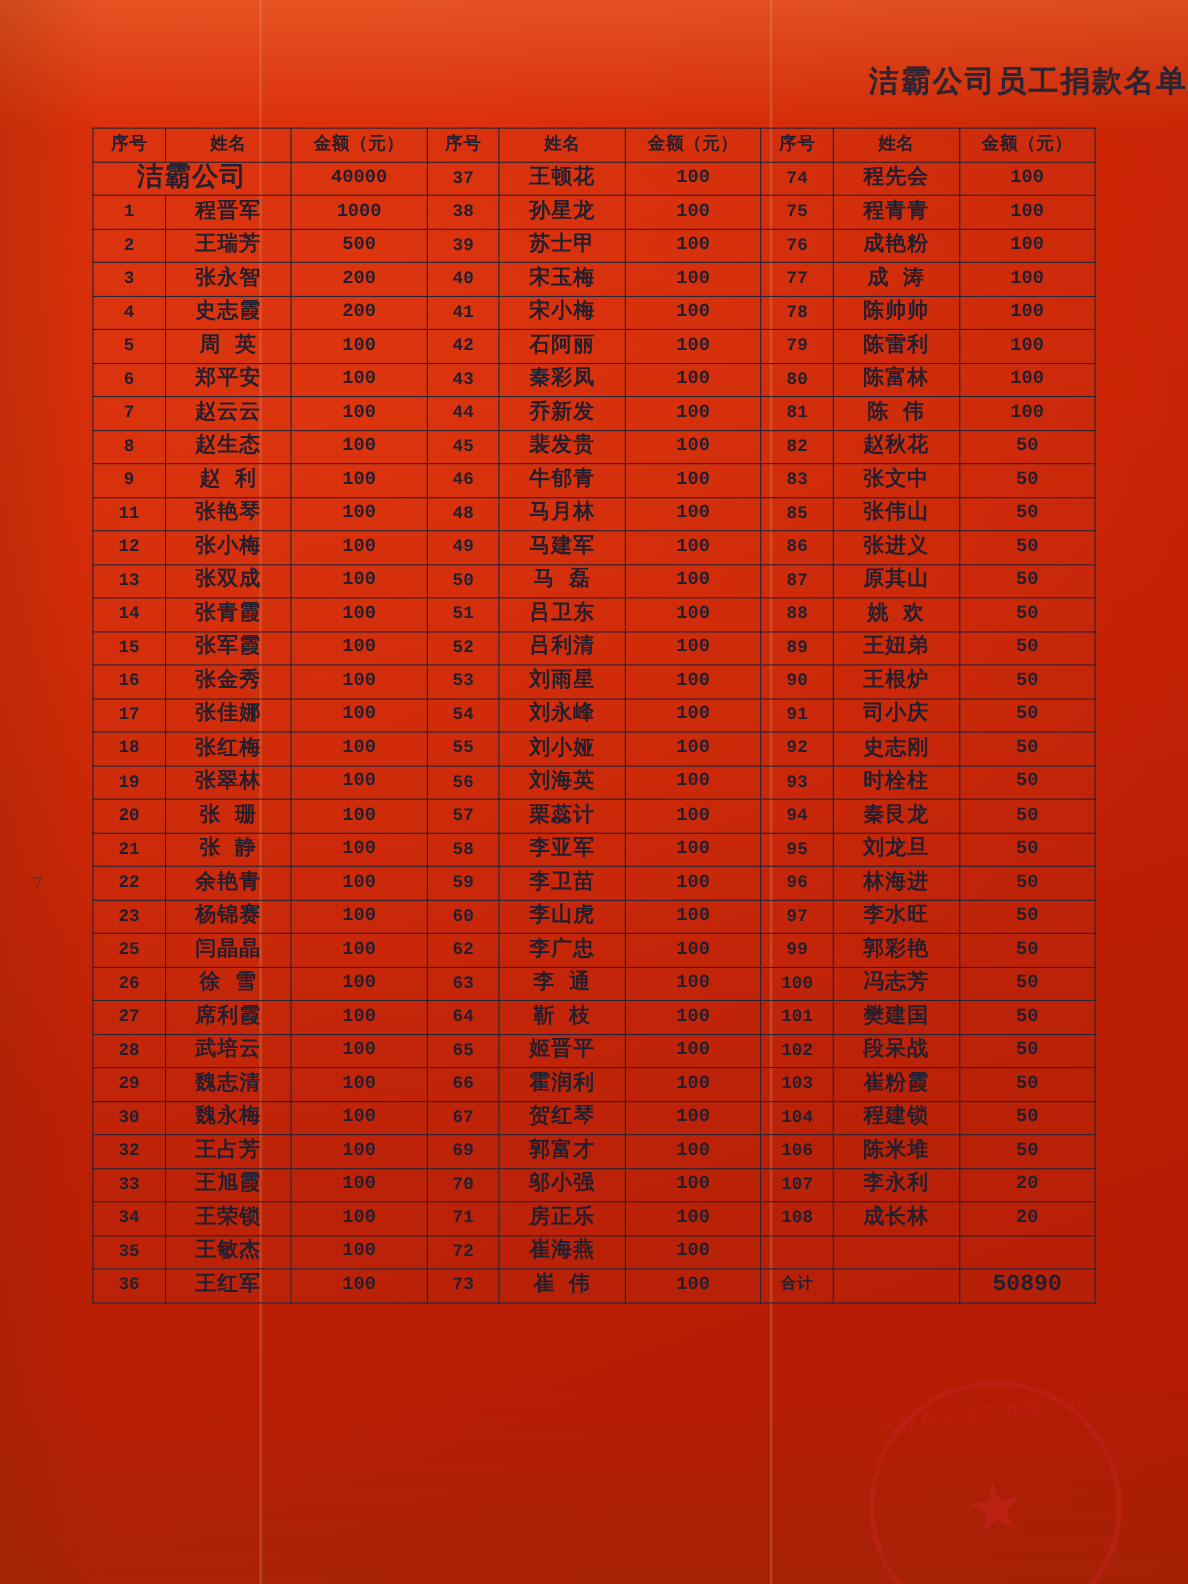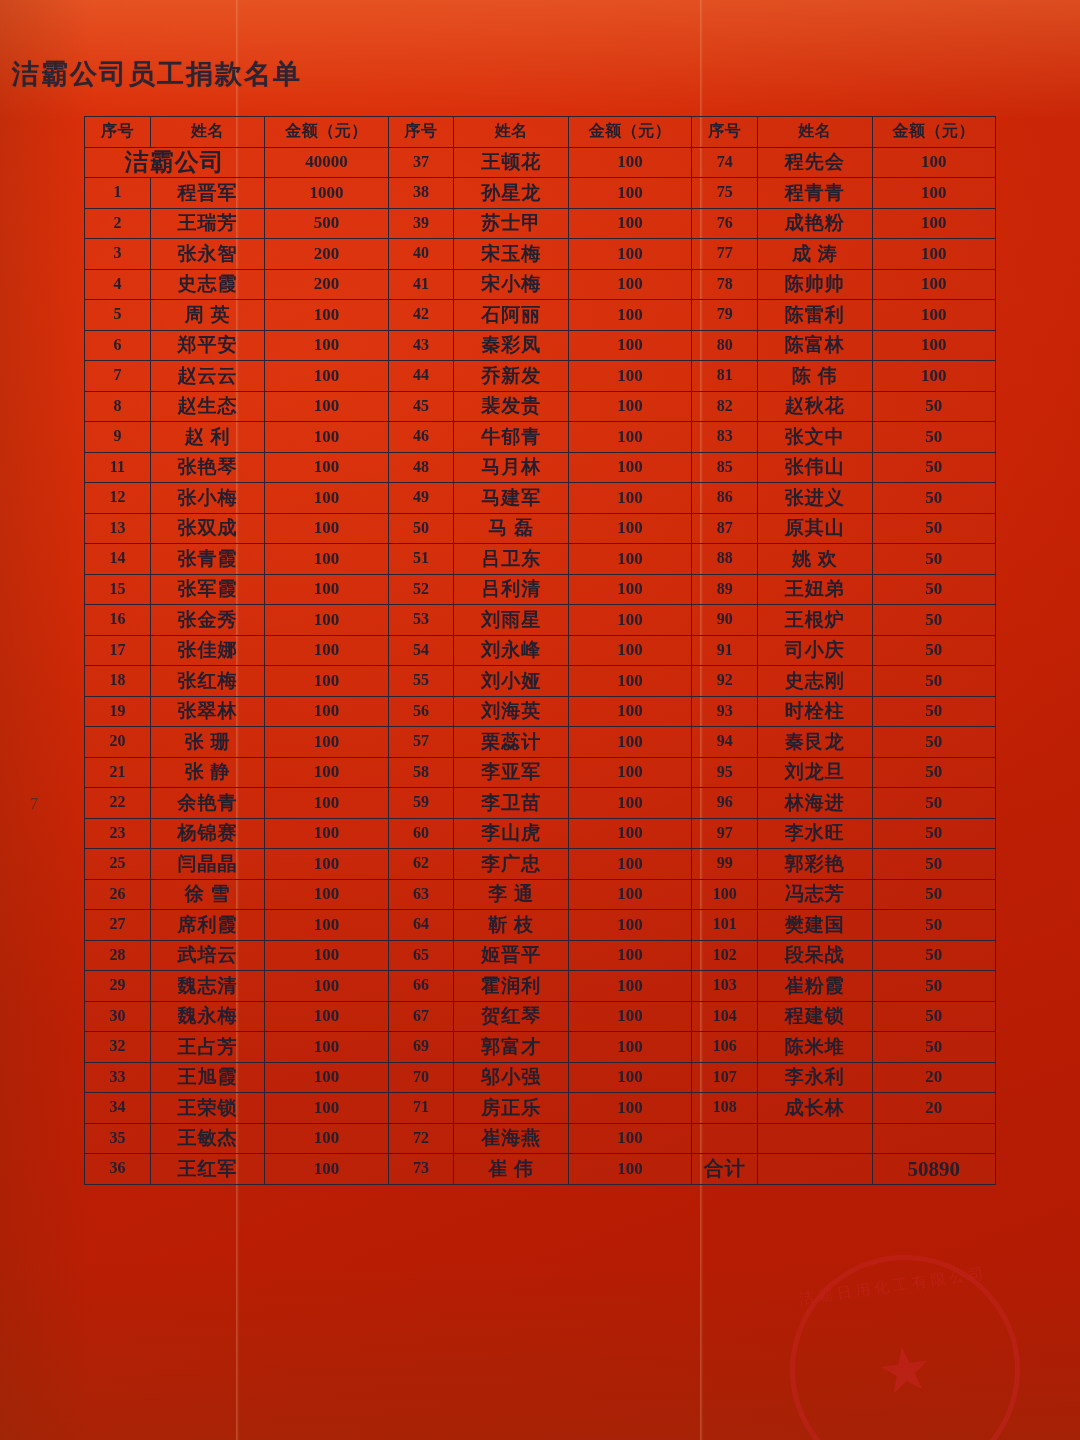--- a/index.html
+++ b/index.html
@@ -45,35 +45,36 @@
     position: absolute;
     top: 0; bottom: 0;
     width: 3px;
     background: linear-gradient(90deg, rgba(255,190,150,0.30), rgba(160,60,20,0.10));
     pointer-events: none;
   }
 
   #doc-title {
     position: absolute;
     top: 56px;
-    left: 12px; right: 0;
-    text-align: left;
+    left: 0; right: 0;
+    text-align: right;
     font-size: 27px;
     font-weight: bold;
     letter-spacing: 2px;
     color: #2b2533;
     font-family: "DejaVu Serif", "Liberation Serif", serif;
     text-shadow: 0 0 1px rgba(40,30,40,0.35);
   }
 
   #donation-table-wrap {
     position: absolute;
     left: 84px;
     top: 116px;
     width: 912px;
+    font-family: Liberation Mono, monospace;
   }
   table.donation-table {
     border-collapse: collapse;
     width: 100%;
     table-layout: fixed;
     color: #241f2e;
     font-size: 17px;
     background: rgba(255,255,255,0.02);
   }
   table.donation-table td, table.donation-table th {
@@ -91,21 +92,21 @@
     letter-spacing: 0.5px;
   }
   .col-idx { width: 7.1%; }
   .col-name { width: 12.6%; }
   .col-amt { width: 13.6%; }
 
   .cell-name { letter-spacing: 1px; font-size: 19px; }
   .cell-amt  { font-size: 17px; }
   .cell-idx  { font-size: 16px; }
   .cell-company { letter-spacing: 1px; font-size: 24px; }
-  .cell-total { letter-spacing: 1px; font-size: 20px; }
+  .cell-total { letter-spacing: 1px; font-size: 14px; }
   .total-value {
     font-size: 21px;
     text-align: right;
     padding-right: 6px;
   }
   .blank { }
 
   
   #company-seal {
     position: absolute;

